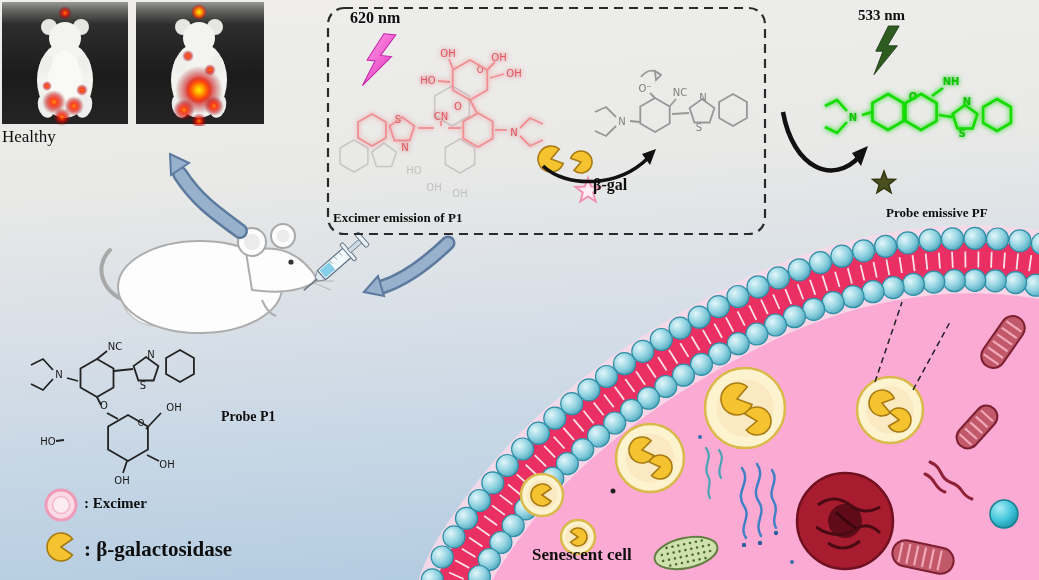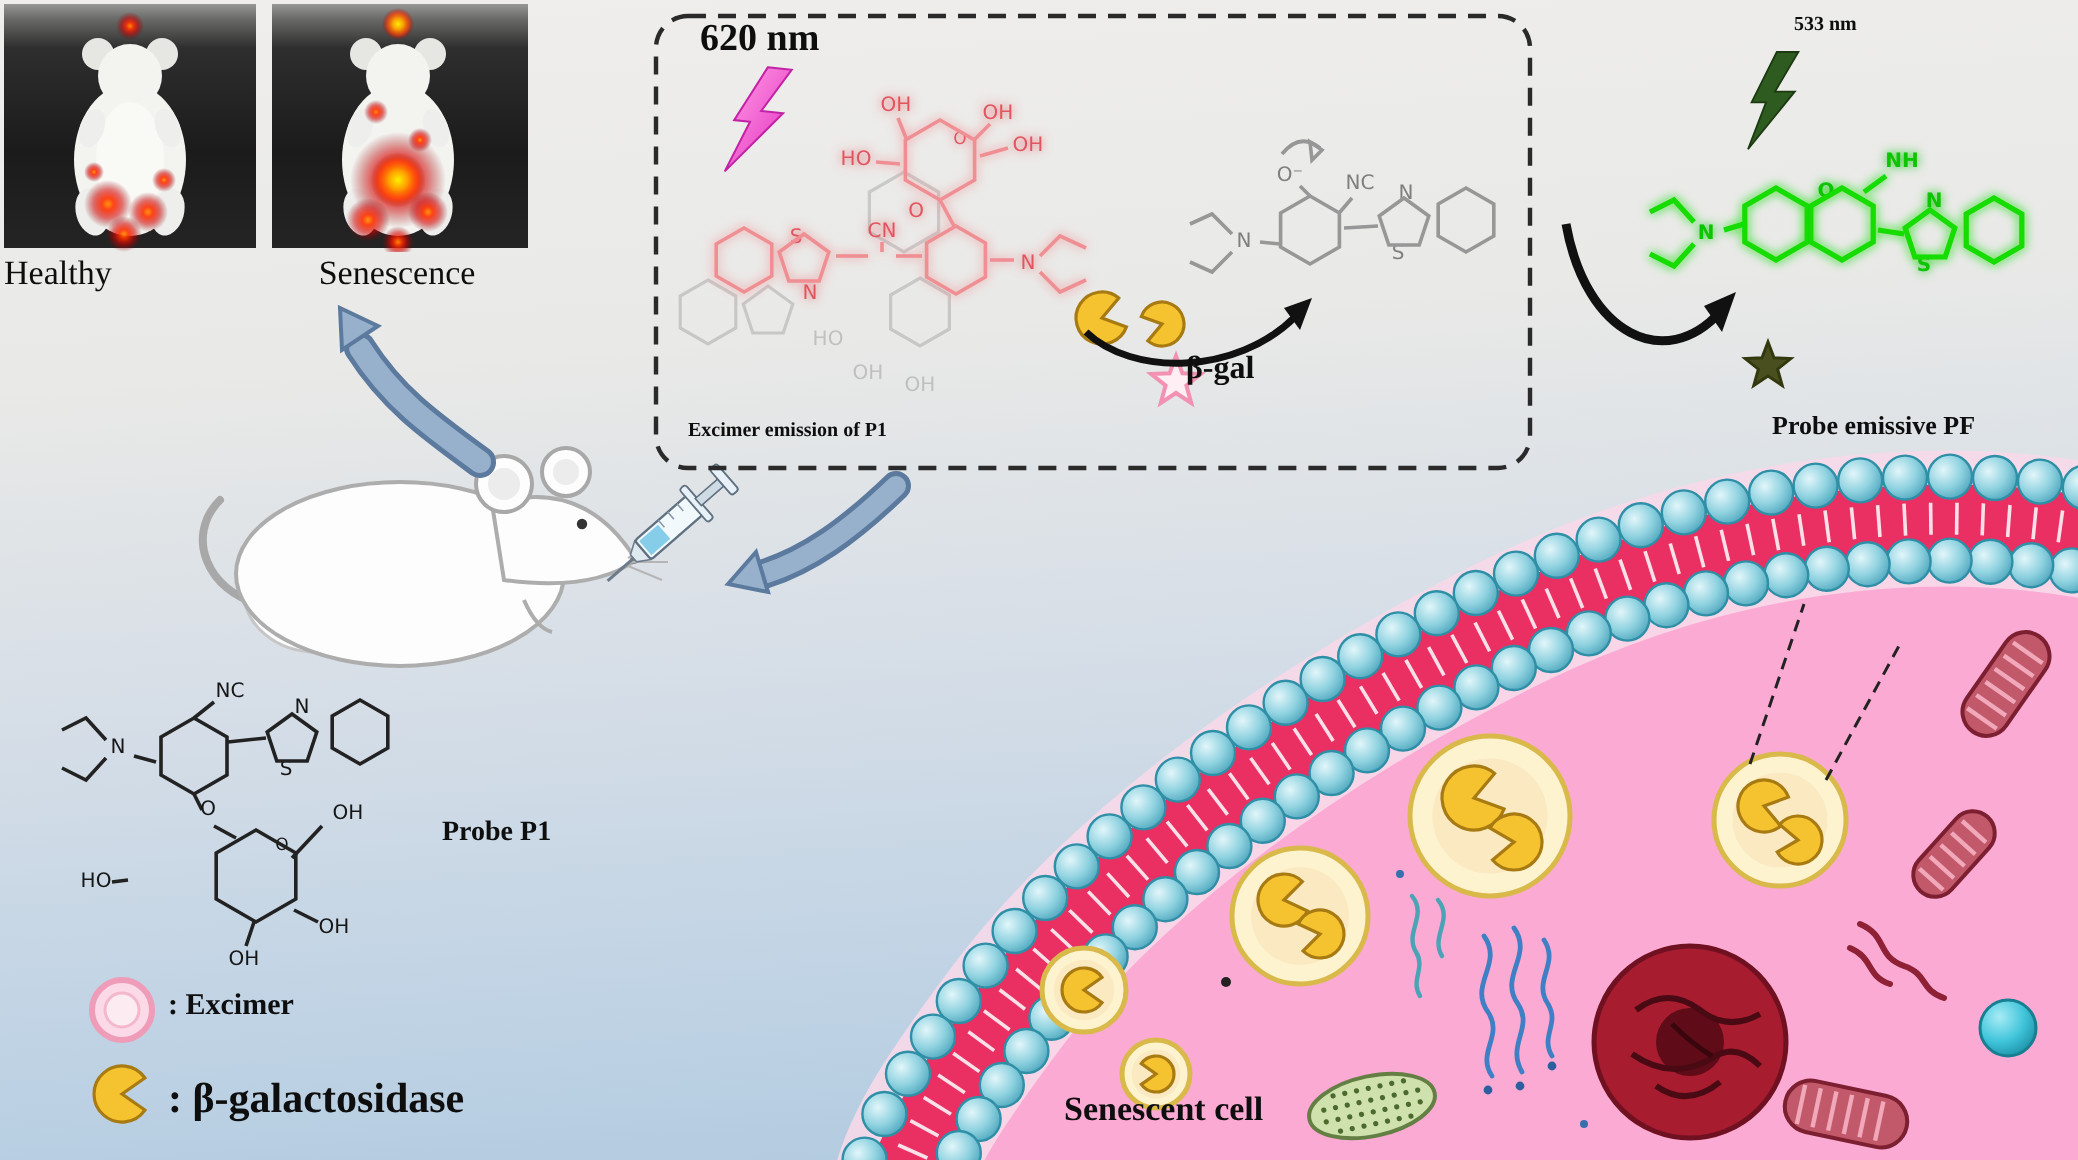--- a/index.html
+++ b/index.html
@@ -5,24 +5,24 @@
 *{margin:0;padding:0;box-sizing:border-box}
 body{background:#777;font-family:"Liberation Sans",sans-serif}
 #canvas{position:relative;width:1039px;height:580px;overflow:hidden;
   background:linear-gradient(176deg,#efeeec 0%,#e9e9e7 30%,#d6dee7 55%,#bed2e4 82%,#aec8de 100%);
   font-family:"Liberation Serif",serif}
 #ivis{position:absolute;left:2px;top:2px;z-index:2}
 #scene{position:absolute;left:0;top:0;z-index:1}
 .lbl{position:absolute;font-weight:bold;color:#0e0e0e;white-space:nowrap;z-index:5}
 #lbl-healthy{left:2px;top:127px;width:126px;text-align:left;font-size:17px;font-weight:normal}
 #lbl-senescence{left:135px;top:127px;width:127px;text-align:center;font-size:17px;font-weight:normal}
-#lbl-620{left:350px;top:9px;font-size:19px}
-#lbl-533{left:897px;top:7px;font-size:10px}
+#lbl-620{left:350px;top:9px;font-size:16px}
+#lbl-533{left:858px;top:7px;font-size:15px}
 #lbl-bgal{left:593px;top:176px;font-size:16px}
-#lbl-excimer{left:344px;top:210px;font-size:10px}
+#lbl-excimer{left:333px;top:210px;font-size:13px}
 #lbl-greenpf{left:886px;top:205px;font-size:13px}
 #lbl-probe{left:221px;top:409px;font-size:14px}
 #lbl-leg-lys{left:84px;top:495px;font-size:15px}
 #lbl-leg-bgal{left:84px;top:537px;font-size:21px}
 #lbl-cell{left:532px;top:545px;font-size:17px}
 svg text{text-anchor:middle;dominant-baseline:central;font-family:"DejaVu Sans",sans-serif;font-size:10px}
 svg text.sm{font-size:8.5px}
 #mem-ticks line{stroke:rgba(255,255,255,.85);stroke-width:1.8}
 #g-pink polygon,#g-pink line,#g-pink polyline{stroke:#ef8f93;fill:none;stroke-width:1.8}
 #g-pink text{fill:#e2555f}
@@ -558,21 +558,20 @@
       <path d="M 543 166 C 566 188 618 188 648 158" fill="none" stroke="#111" stroke-width="3.5"></path>
       <polygon points="656,149 642,154 650,165" fill="#111"></polygon>
     </g>
     <g>
       <path d="M 783 112 C 793 168 833 186 860 156" fill="none" stroke="#111" stroke-width="4.5"></path>
       <polygon points="868,146 852,153 861,166" fill="#111"></polygon>
     </g>
   </svg>
 
   <div class="lbl" id="lbl-healthy">Healthy</div>
-  <div class="lbl" id="lbl-senescence">Senescence</div>
   <div class="lbl" id="lbl-620">620 nm</div>
   <div class="lbl" id="lbl-533">533 nm</div>
   <div class="lbl" id="lbl-bgal">β-gal</div>
   <div class="lbl" id="lbl-excimer">Excimer emission of P1</div>
   <div class="lbl" id="lbl-greenpf">Probe emissive PF</div>
   <div class="lbl" id="lbl-probe">Probe P1</div>
   <div class="lbl" id="lbl-leg-lys">: Excimer</div>
   <div class="lbl" id="lbl-leg-bgal">: β-galactosidase</div>
   <div class="lbl" id="lbl-cell">Senescent cell</div>
 </div>

